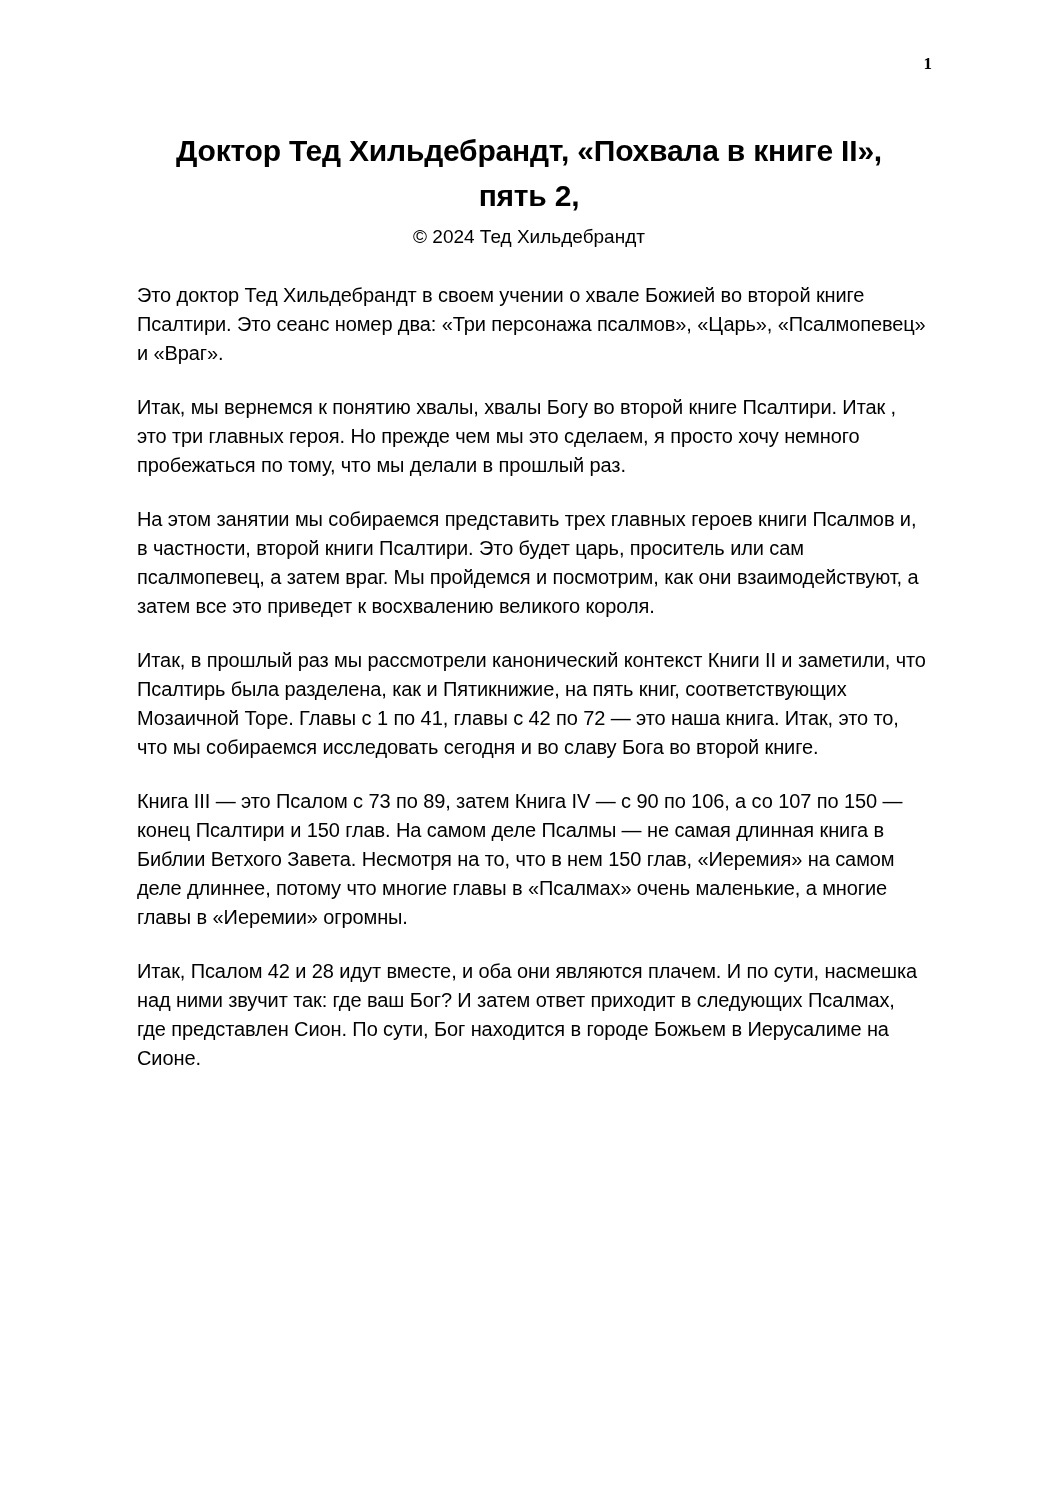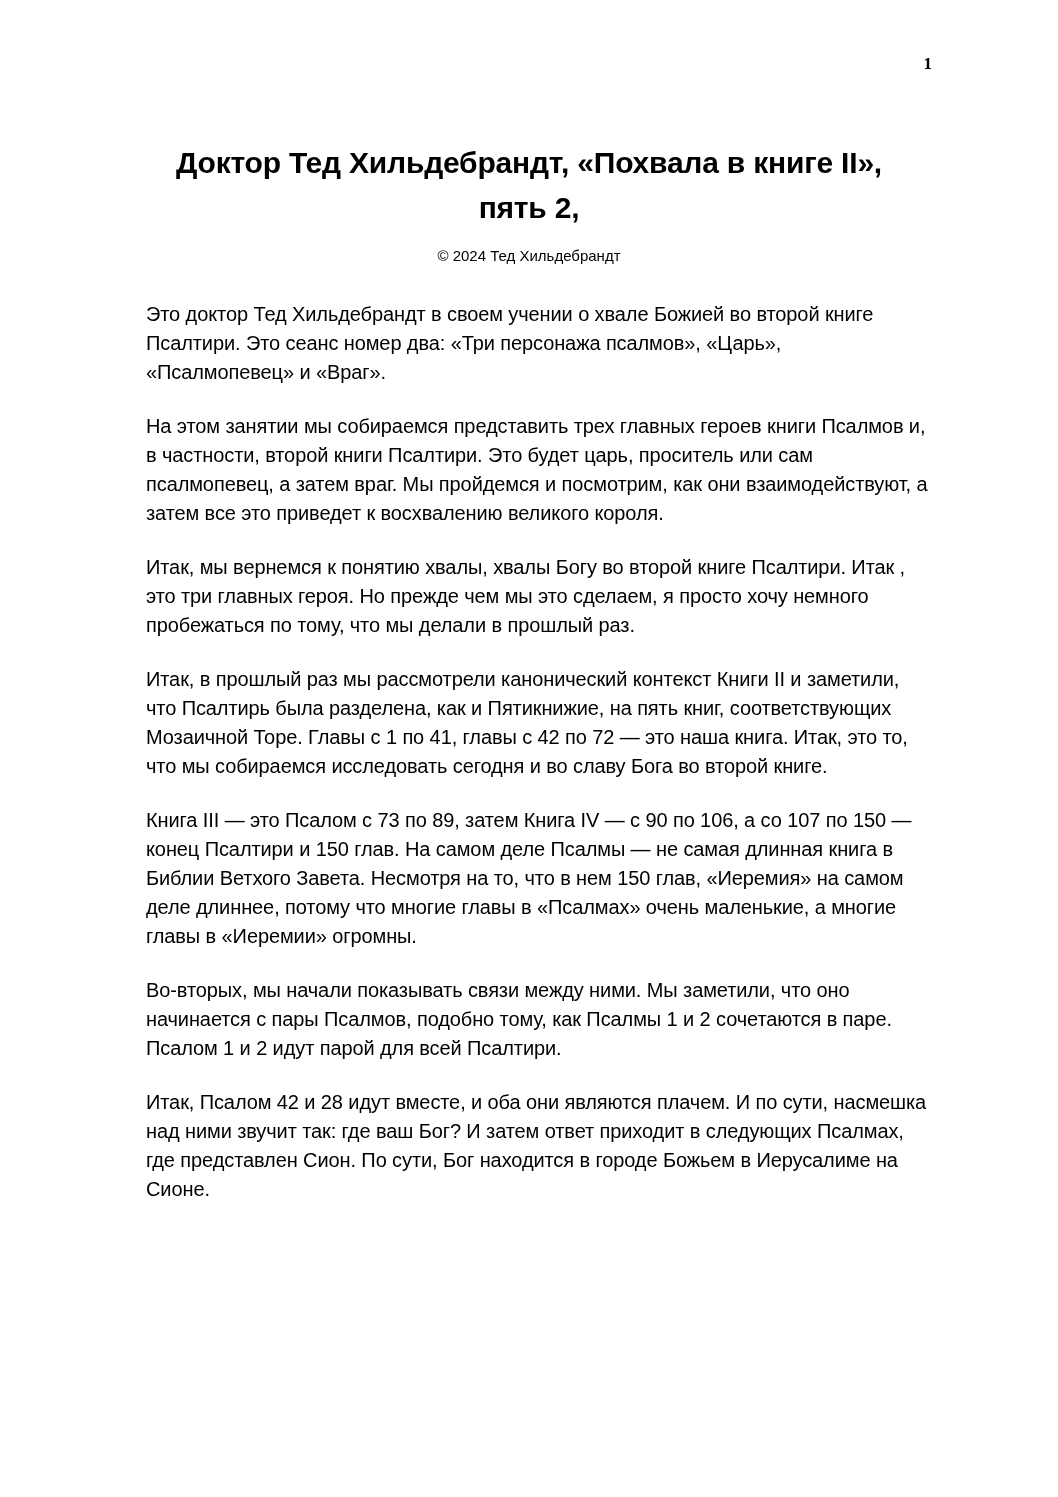--- a/index.html
+++ b/index.html
@@ -28,40 +28,40 @@
   }
   .content {
     box-sizing: border-box;
     padding: 0 130px;
   }
   .title-block {
     padding-top: 128px;
     text-align: center;
   }
   .title {
-    margin: 12px;
+    margin: 0;
     font-size: 30px;
     font-weight: 700;
     line-height: 45px;
     letter-spacing: -0.2px;
   }
   .title-line {
     display: block;
   }
   .copyright {
-    font-size: 15px;
+    font-size: 19px;
     line-height: 28px;
     margin-top: 5px;
     font-weight: 400;
   }
   .body-text {
     margin-top: 30px;
   }
   .body-text p {
-    margin: 0 0 25px 16px;
+    margin: 0 0 25px 7px;
     font-size: 20px;
     line-height: 29px;
     letter-spacing: -0.1px;
     text-align: left;
   }
 </style>
 </head>
 <body>
 
 <div class="page">
@@ -73,22 +73,21 @@
     <header class="title-block">
       <h1 class="title">
         <span class="title-line">Доктор Тед Хильдебрандт, «Похвала в книге II»,</span>
         <span class="title-line">пять 2,</span>
       </h1>
       <div class="copyright">© 2024 Тед Хильдебрандт</div>
     </header>
 
     <main class="body-text">
       <p>Это доктор Тед Хильдебрандт в своем учении о хвале Божией во второй книге Псалтири. Это сеанс номер два: «Три персонажа псалмов», «Царь», «Псалмопевец» и «Враг».</p>
+      <p>Итак, мы вернемся к понятию хвалы, хвалы Богу во второй книге Псалтири. Итак , это три главных героя. Но прежде чем мы это сделаем, я просто хочу немного пробежаться по тому, что мы делали в прошлый раз.</p>
       <p>На этом занятии мы собираемся представить трех главных героев книги Псалмов и, в частности, второй книги Псалтири. Это будет царь, проситель или сам псалмопевец, а затем враг. Мы пройдемся и посмотрим, как они взаимодействуют, а затем все это приведет к восхвалению великого короля.</p>
-      <p>Итак, мы вернемся к понятию хвалы, хвалы Богу во второй книге Псалтири. Итак , это три главных героя. Но прежде чем мы это сделаем, я просто хочу немного пробежаться по тому, что мы делали в прошлый раз.</p>
       <p>Итак, в прошлый раз мы рассмотрели канонический контекст Книги II и заметили, что Псалтирь была разделена, как и Пятикнижие, на пять книг, соответствующих Мозаичной Торе. Главы с 1 по 41, главы с 42 по 72 — это наша книга. Итак, это то, что мы собираемся исследовать сегодня и во славу Бога во второй книге.</p>
       <p>Книга III — это Псалом с 73 по 89, затем Книга IV — с 90 по 106, а со 107 по 150 — конец Псалтири и 150 глав. На самом деле Псалмы — не самая длинная книга в Библии Ветхого Завета. Несмотря на то, что в нем 150 глав, «Иеремия» на самом деле длиннее, потому что многие главы в «Псалмах» очень маленькие, а многие главы в «Иеремии» огромны.</p>
-      <p>Во-вторых, мы начали показывать связи между ними. Мы заметили, что оно начинается с пары Псалмов, подобно тому, как Псалмы 1 и 2 сочетаются в паре. Псалом 1 и 2 идут парой для всей Псалтири.</p>
       <p>Итак, Псалом 42 и 28 идут вместе, и оба они являются плачем. И по сути, насмешка над ними звучит так: где ваш Бог? И затем ответ приходит в следующих Псалмах, где представлен Сион. По сути, Бог находится в городе Божьем в Иерусалиме на Сионе.</p>
     </main>
 
   </div>
 </div>
 
 </body></html>

